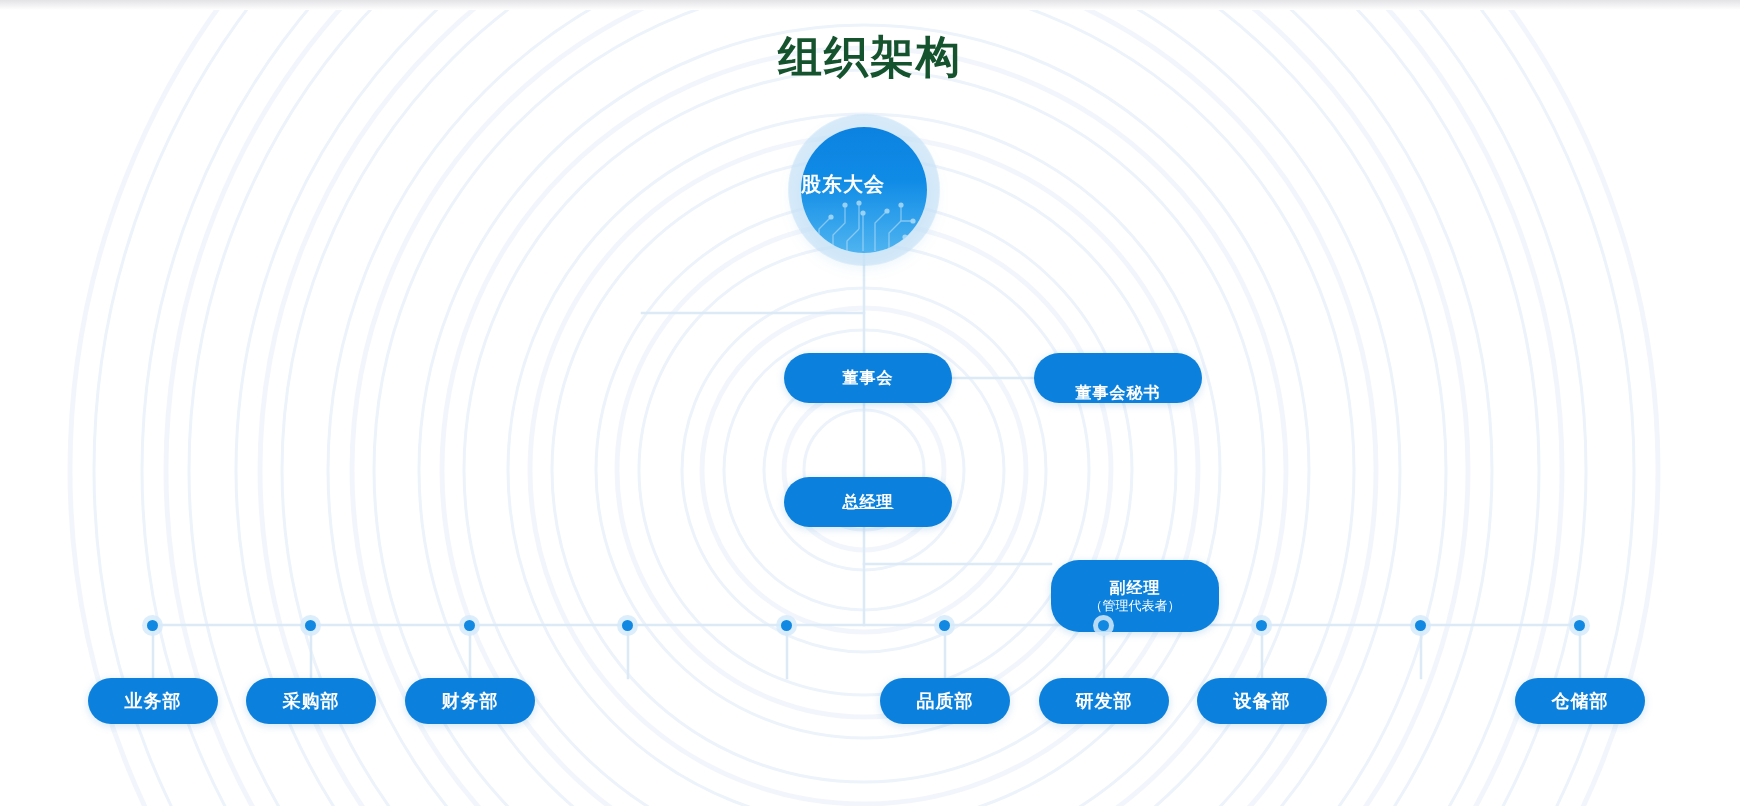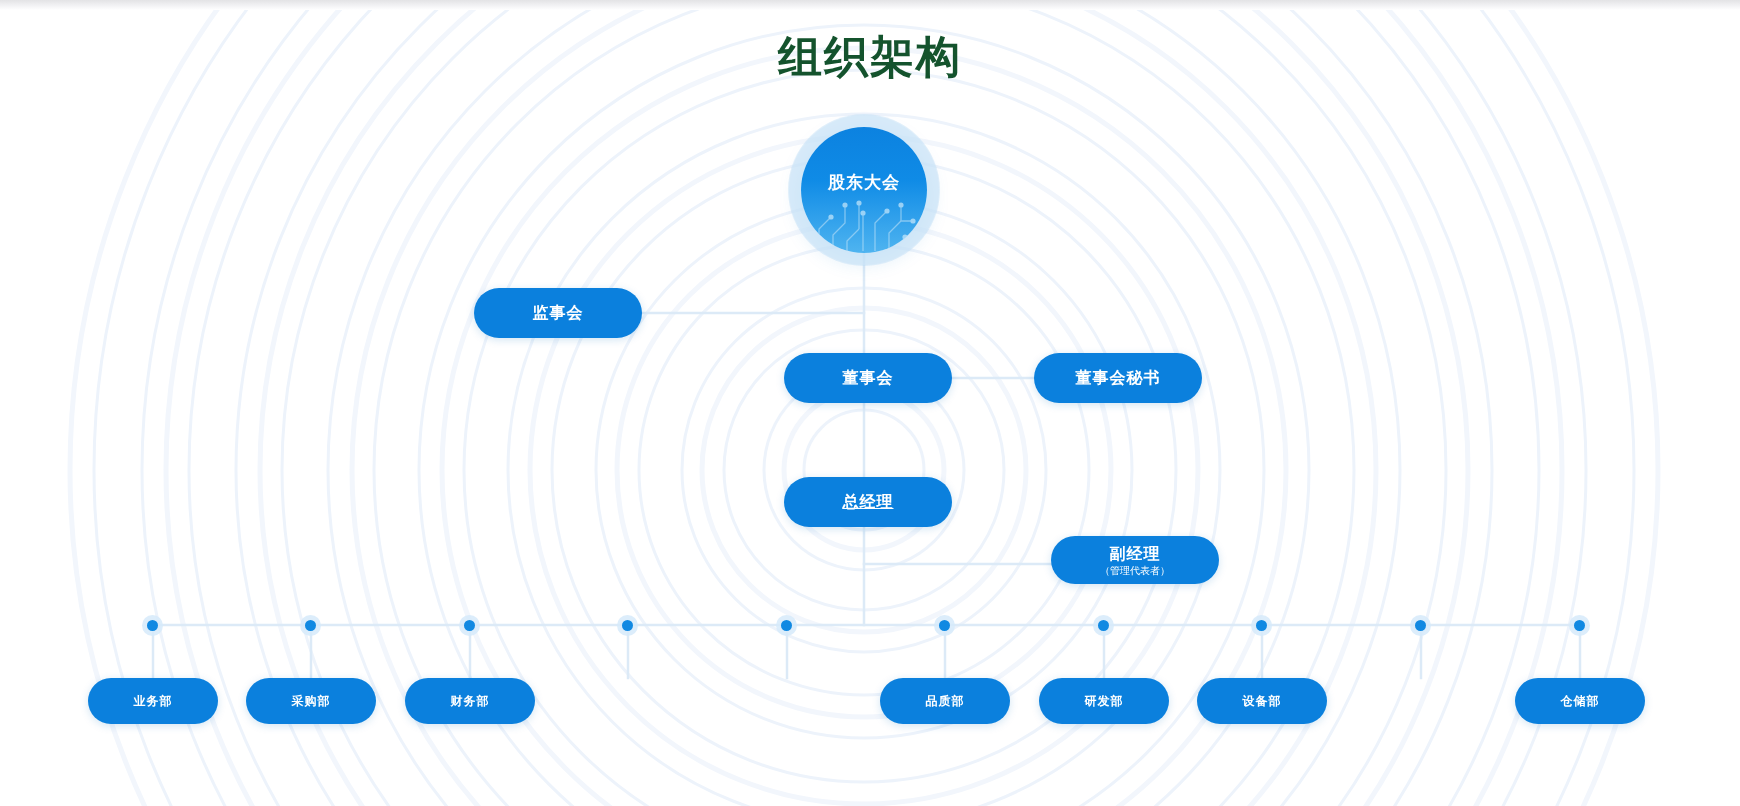--- a/index.html
+++ b/index.html
@@ -91,22 +91,21 @@
     position: absolute;
     left: 0; bottom: 0;
     width: 126px; height: 70px;
     opacity: 0.65;
   }
   .root-label {
     position: absolute;
     left: 0;
     top: 44px;
     width: 126px;
-    text-align: center;
-    font-size: 17px;
+    font-size: 20px;
     font-weight: 700;
     color: #ffffff;
     letter-spacing: 1px;
     z-index: 2;
   }
 
   
   .pill {
     position: absolute;
     background: #0b80dd;
@@ -115,28 +114,28 @@
     display: flex;
     flex-direction: column;
     align-items: center;
     justify-content: center;
     font-weight: 700;
     letter-spacing: 1px;
     z-index: 3;
     box-shadow: 0 2px 8px rgba(13, 110, 190, 0.18);
   }
   .pill .main-text { font-size: 16px; line-height: 1.25; }
-  .pill .sub-text  { font-size: 10px; font-weight: 400; line-height: 1.3; letter-spacing: 0; }
+  .pill .sub-text  { font-size: 13px; font-weight: 400; line-height: 1.3; letter-spacing: 0; }
 
   .pill.mid   { width: 168px; height: 50px; border-radius: 25px; }
-  .pill.two   { width: 168px; height: 48px; border-radius: 28px; }
+  .pill.two   { width: 168px; height: 72px; border-radius: 28px; margin-top: 24px; }
   .pill.dept  { height: 46px; border-radius: 23px; }
 
   
-  .pill.dept .main-text { font-size: 12px; }
+  .pill.dept .main-text { font-size: 18px; }
 
   
   .bus-dot {
     position: absolute;
     width: 11px; height: 11px;
     border-radius: 50%;
     background: #1189e2;
     box-shadow: 0 0 0 5px rgba(214, 234, 250, 0.85);
     z-index: 3;
   }
@@ -238,29 +237,26 @@
         <circle cx="62" cy="30" r="2.6"></circle>
         <circle cx="86" cy="28" r="2.6"></circle>
         <circle cx="100" cy="22" r="2.6"></circle>
         <circle cx="112" cy="38" r="2.6"></circle>
         <circle cx="104" cy="54" r="2.6"></circle>
       </g>
     </svg>
     <span class="root-label">股东大会</span>
   </div>
 
-  <div class="pill mid" style="left:474px; top:288px;">
-    <span class="main-text">监事会</span>
-  </div>
 
   <div class="pill mid" style="left:784px; top:353px;">
     <span class="main-text">董事会</span>
   </div>
 
-  <div class="pill mid" style="left:1034px; top:353px;">
+  <div class="pill mid" style="left:1034px; top:353px;justify-content:flex-end;">
     <span class="main-text">董事会秘书</span>
   </div>
 
   <div class="pill mid" style="left:784px; top:477px;text-decoration:underline;">
     <span class="main-text">总经理</span>
   </div>
 
   <div class="pill two" style="left:1051px; top:536px;">
     <span class="main-text">副经理</span>
     <span class="sub-text">（管理代表者）</span>

